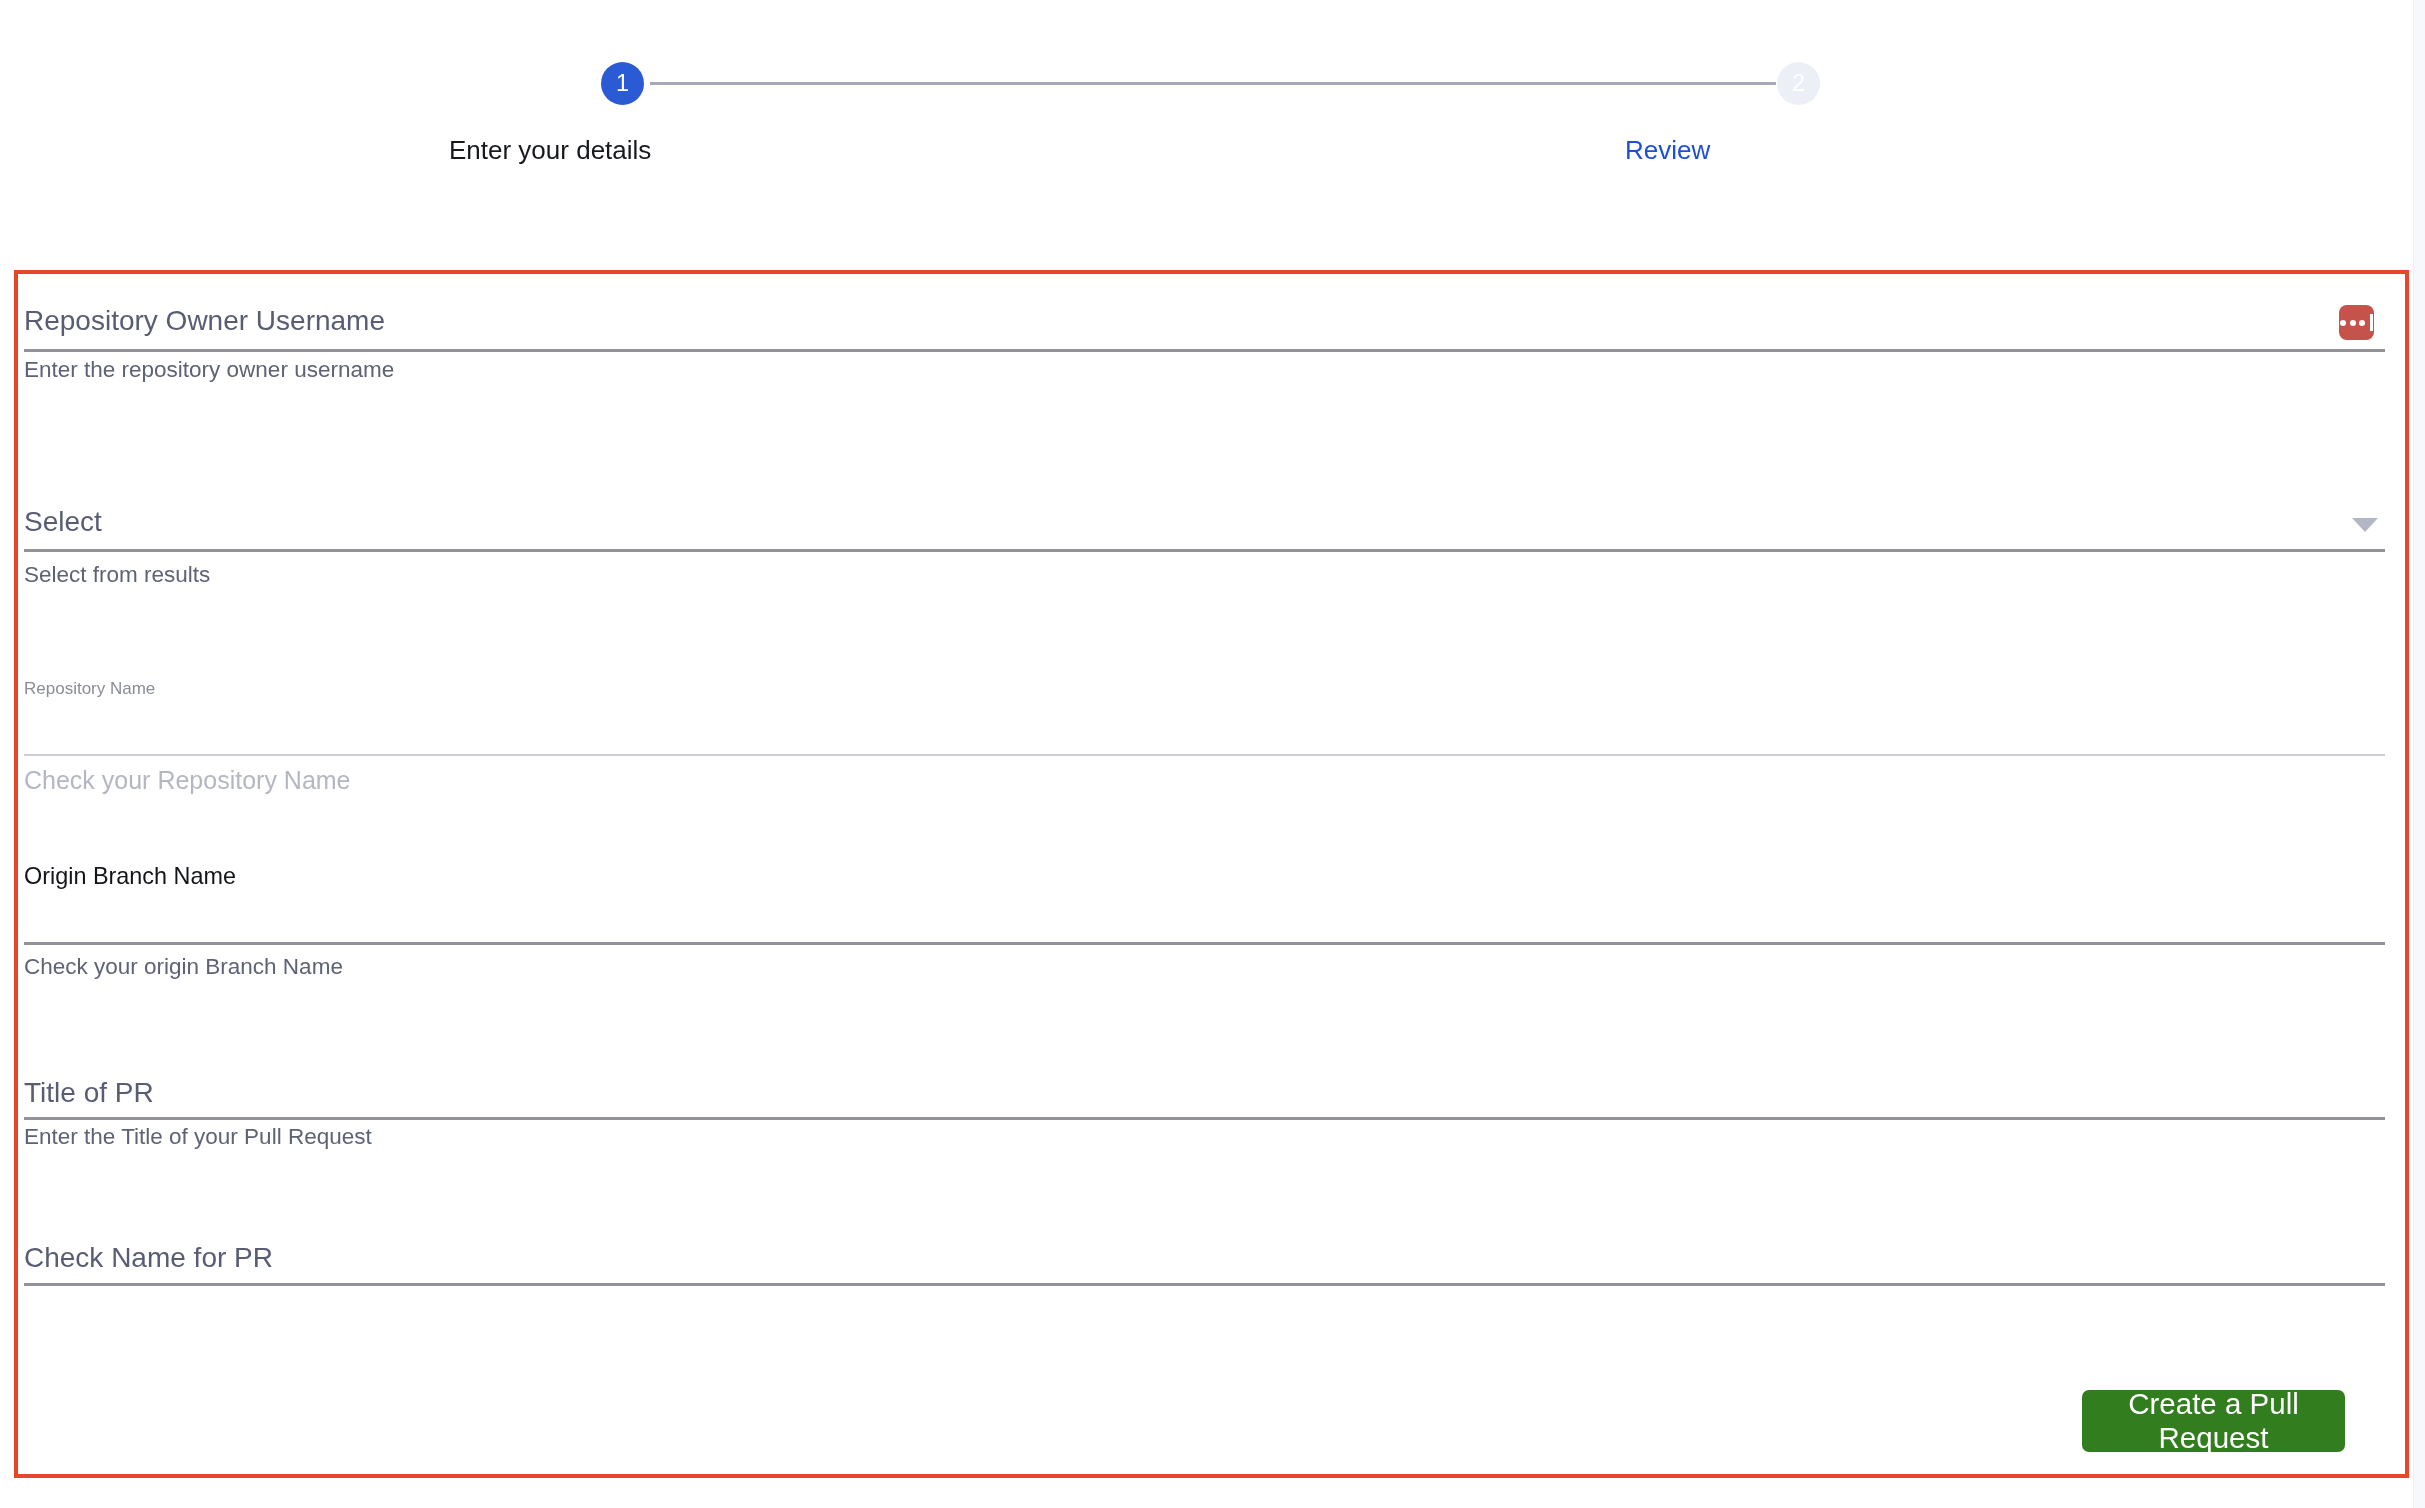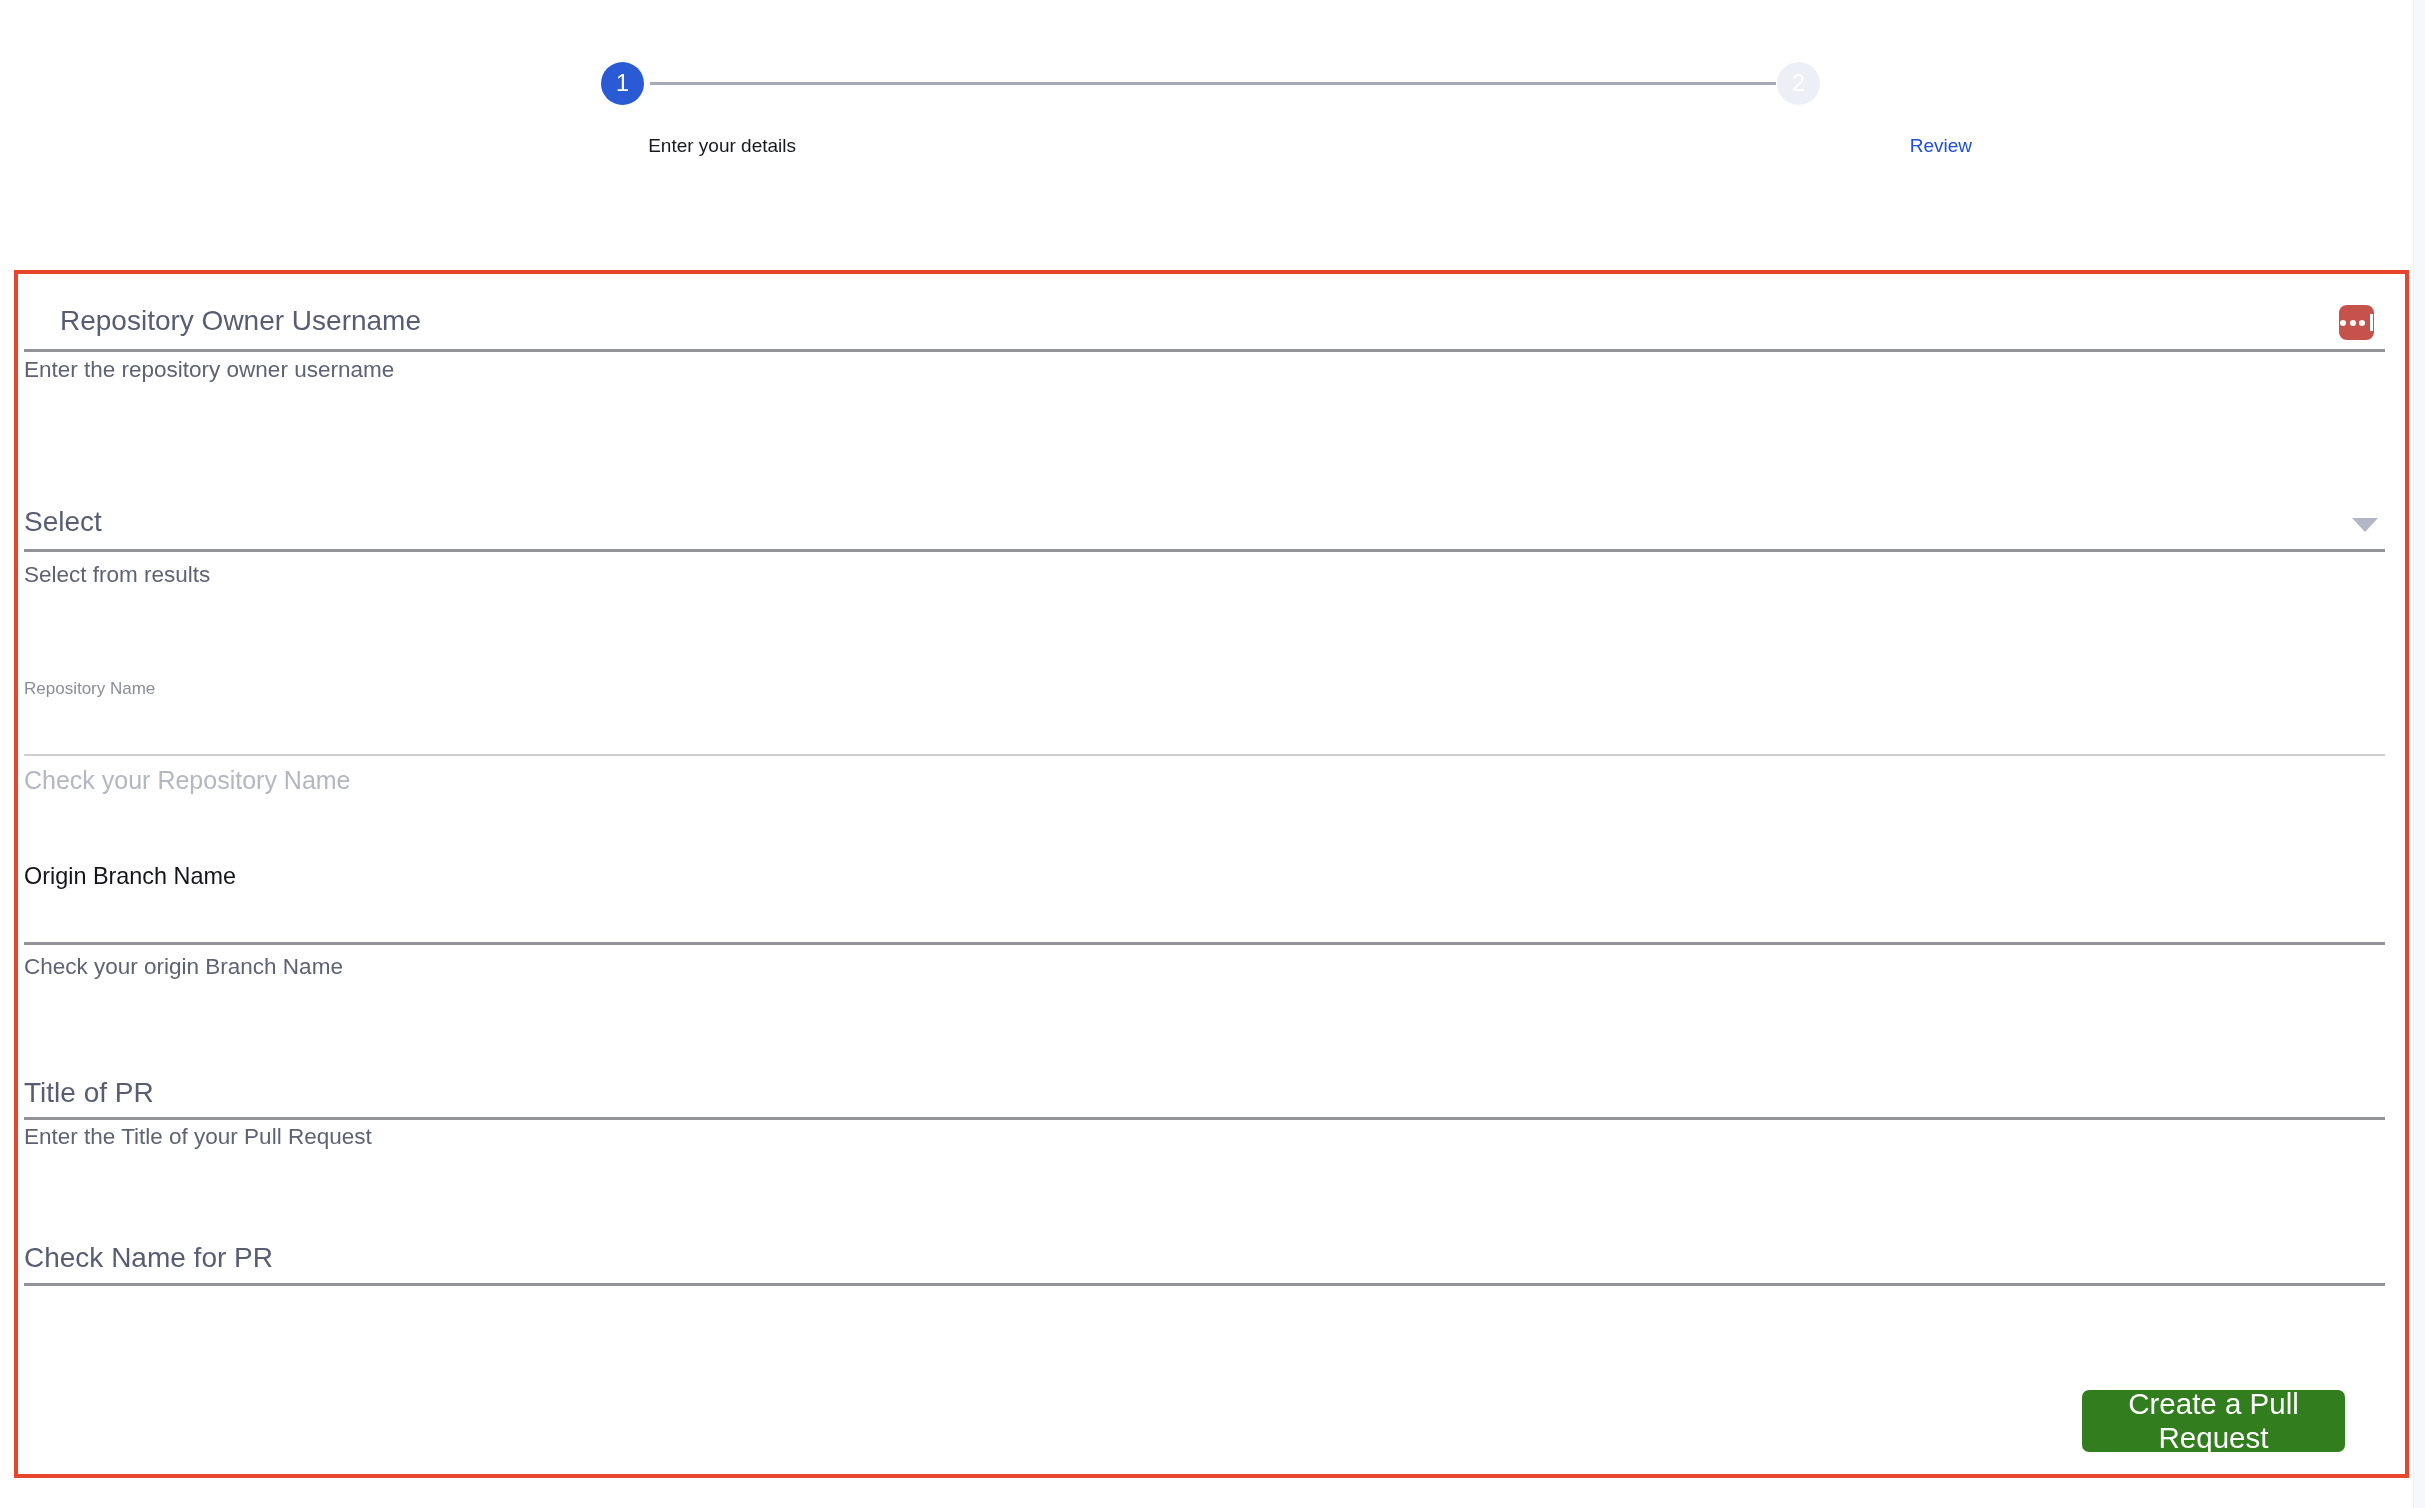--- a/index.html
+++ b/index.html
@@ -11,38 +11,38 @@
     background:#f7f8fc; border-left:0.9px solid #eef0f5; }
 
   
   .step-circle { position:absolute; width:43px; height:43px; border-radius:50%;
     display:flex; align-items:center; justify-content:center;
     color:#ffffff; font-size:23.4px; }
   .step-1 { left:601px; top:62px; background:#2a5ad4; }
   .step-2 { left:1777px; top:62px; background:#edeff7; }
   .step-connector { position:absolute; left:650px; top:82px; width:1126px; height:2.6px;
     background:#a6aab8; }
-  .step-label { position:absolute; top:135px; width:347px; text-align:right;
-    font-size:19px; font-weight:500; }
+  .step-label { position:absolute; top:135px; width:347px; text-align:left;
+    font-size:26px; font-weight:500; }
   .step-label-1 { left:449px; color:#17191d; }
   .step-label-2 { left:1625px; color:#1d4ed8; font-weight:400; }
 
   
   .form-box { position:absolute; left:14px; top:270px; width:2395px; height:1208px;
     border:4.3px solid #e8462c; background:#ffffff; }
 
   .fld-label-lg { position:absolute; left:6px; font-size:28px; color:#585d73;
     white-space:nowrap; cursor:text; }
   .fld-helper { position:absolute; left:6px; font-size:22.5px; color:#5d6275;
     white-space:nowrap; }
   .underline { position:absolute; left:6px; width:2361px; height:2.6px; background:#919399; }
   .underline-light { height:1.7px; background:#cdced3; }
 
   
-  .f1-label  { top:31px;margin-left:36px; }
+  .f1-label  { top:31px; }
   .f1-line   { top:75px; }
   .f1-helper { top:83px; }
 
   .f2-label  { top:232px; }
   .f2-line   { top:275px; }
   .f2-helper { top:288px; }
 
   .f3-label  { top:405px; font-size:17px; color:#8b8d96; }
   .f3-line   { top:480px; }
   .f3-placeholder { top:492px; font-size:25px; color:#b4b6c2; }

